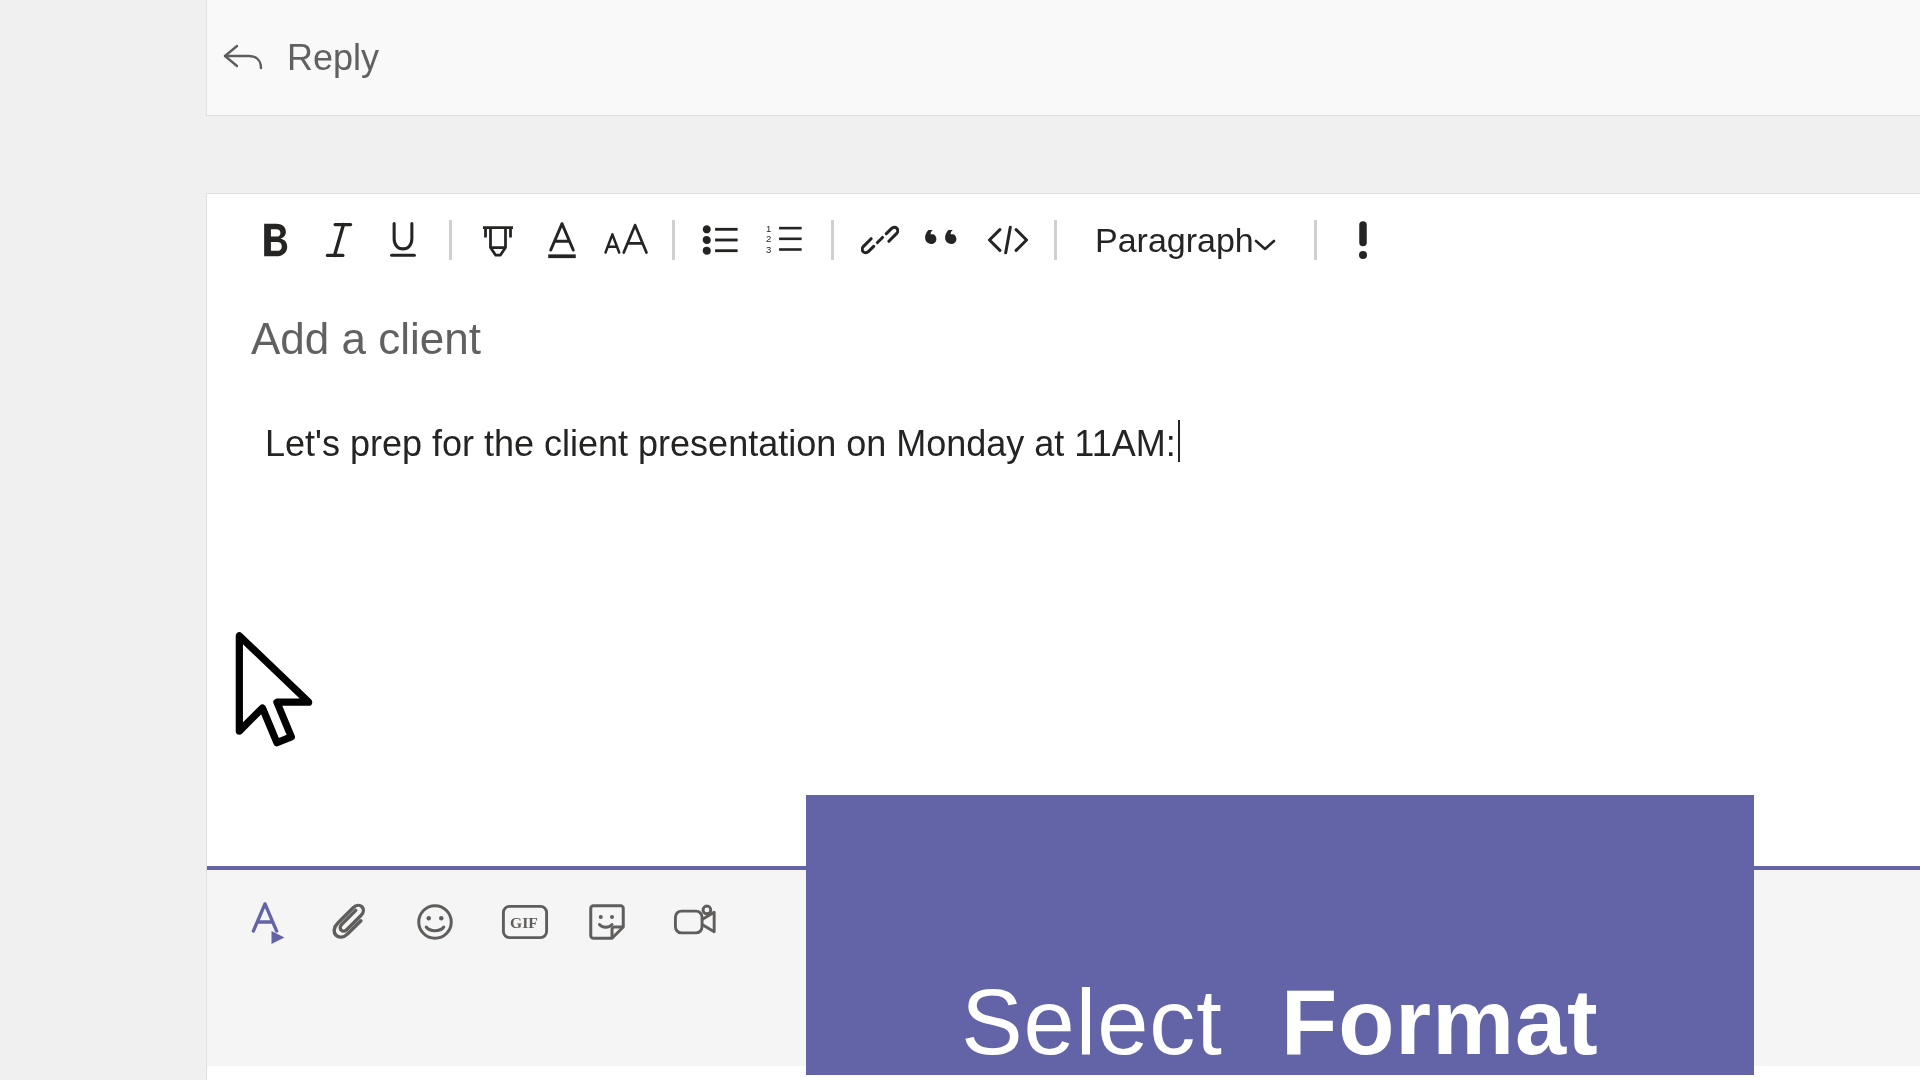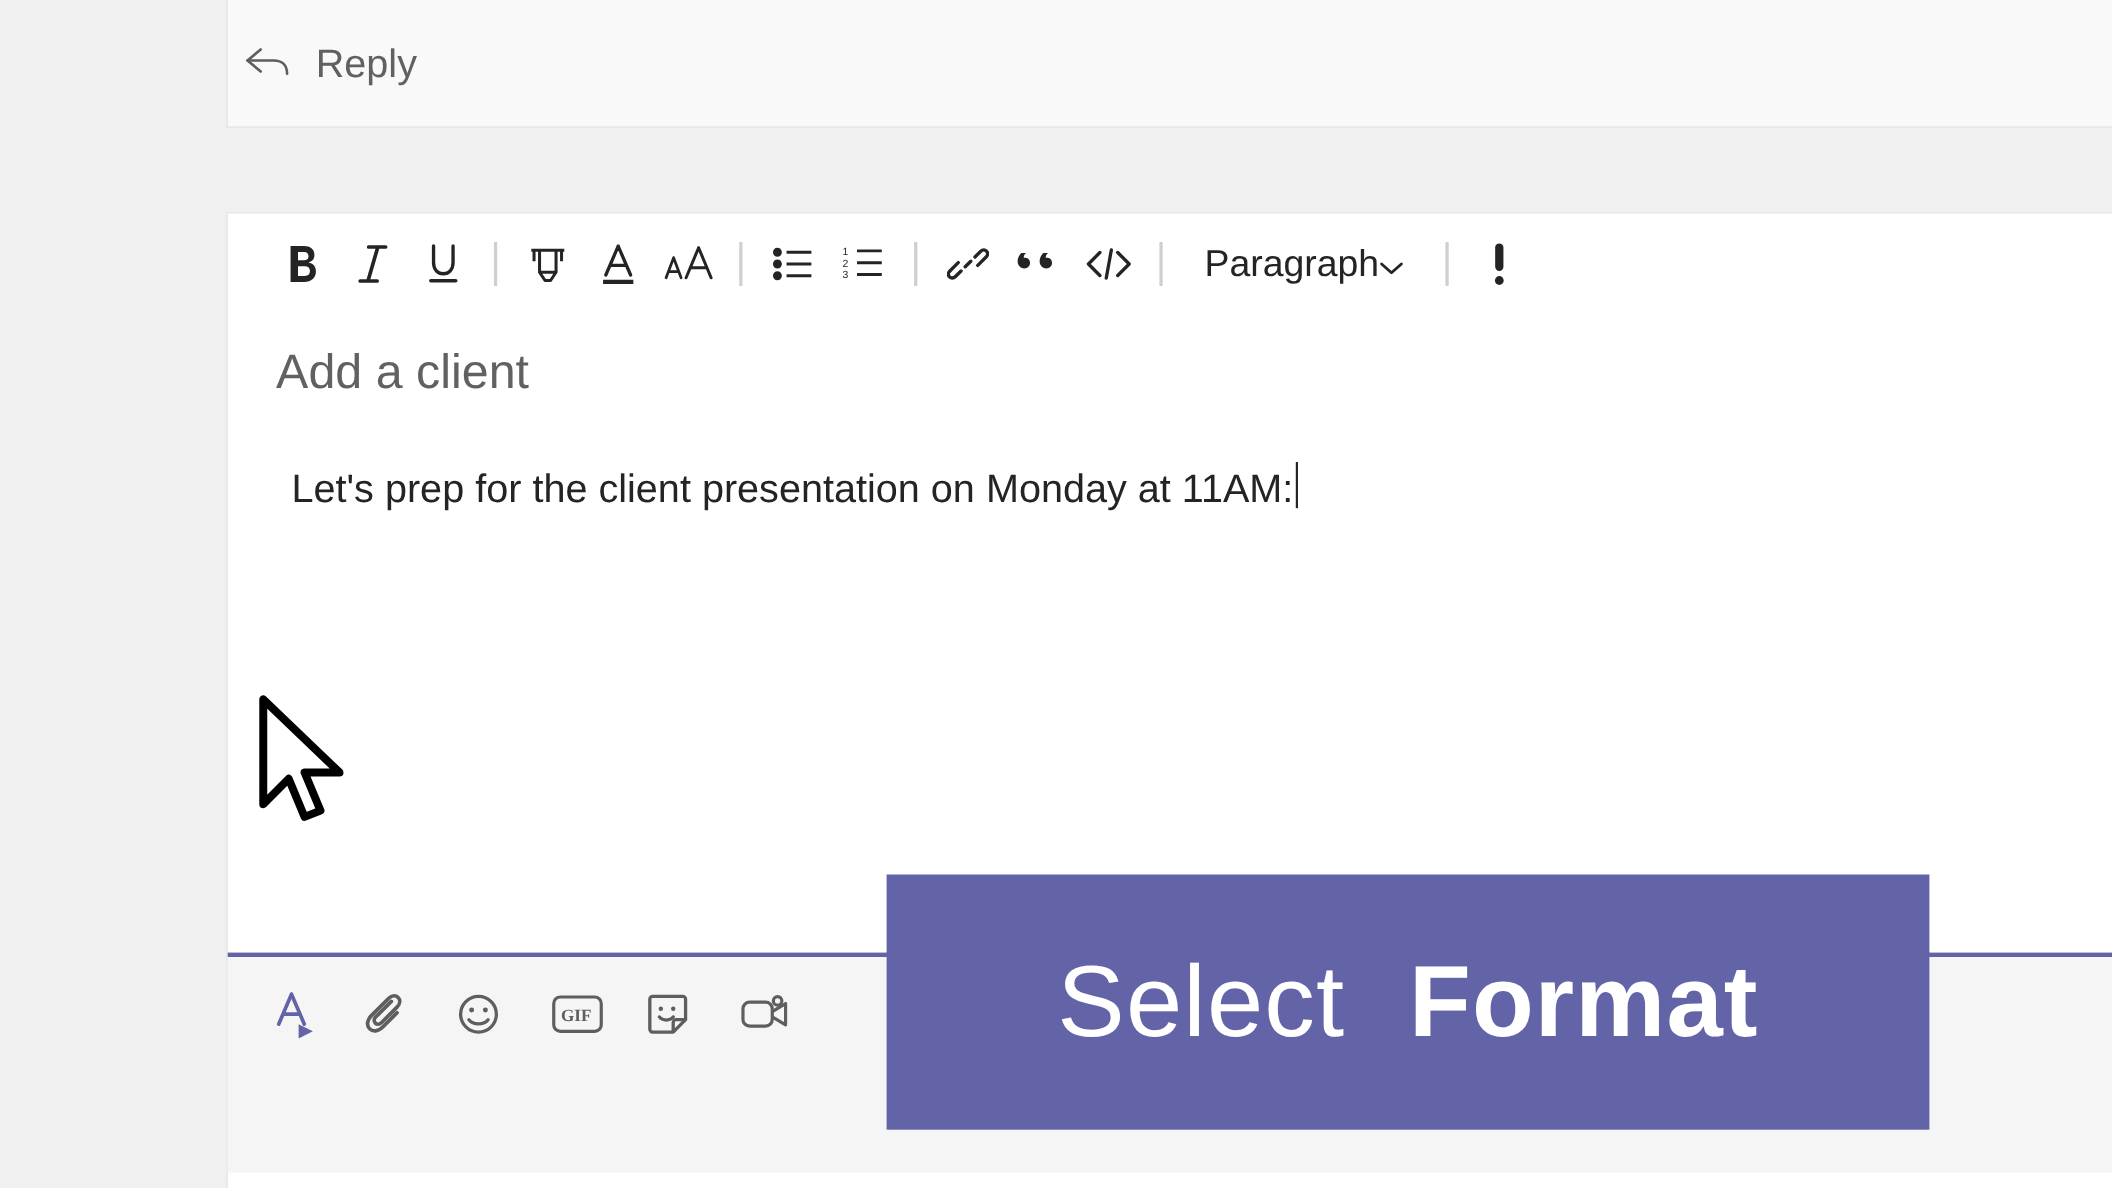--- a/index.html
+++ b/index.html
@@ -121,25 +121,25 @@
     color: #0f766e;
   }
   .strip-btn svg { display: block; }
 
   
   .callout {
     position: absolute;
     left: 806px;
     top: 795px;
     width: 948px;
-    height: 232px;
+    height: 280px;
     background: #6264a7;
     color: #ffffff;
     display: flex;
-    align-items: center;
+    align-items: flex-end;
     justify-content: center;
     font-size: 92px;
     letter-spacing: 1px;
     gap: 28px;
   }
   .callout .w1 { font-weight: 400; margin-right: 30px; }
   .callout .w2 { font-weight: 700; }
 
   
   .cursor-arrow {

